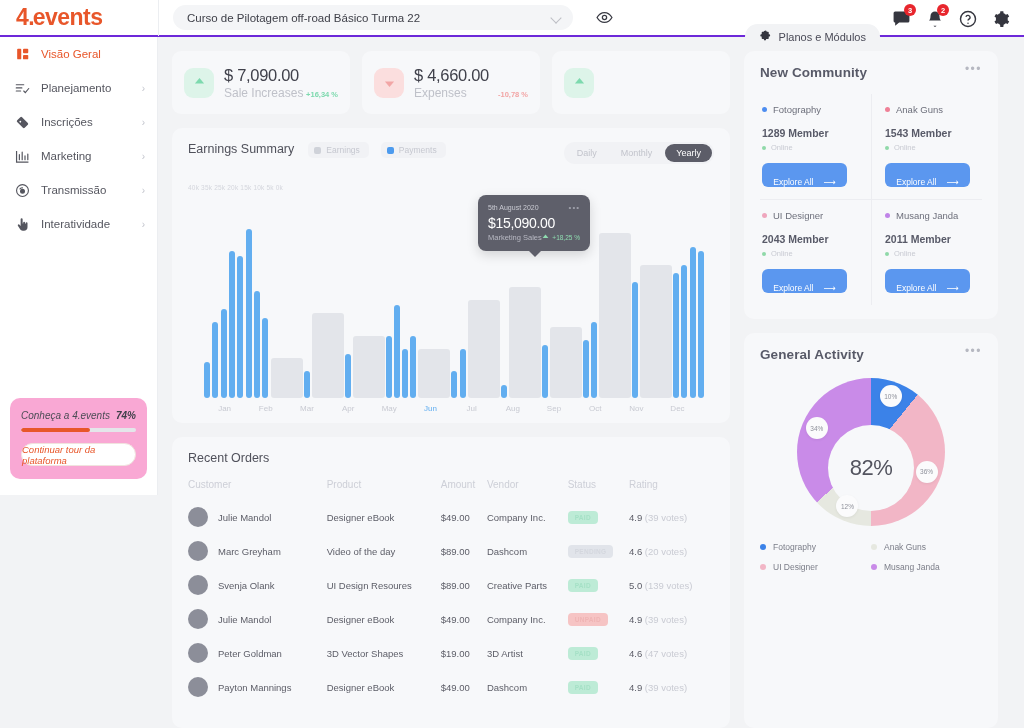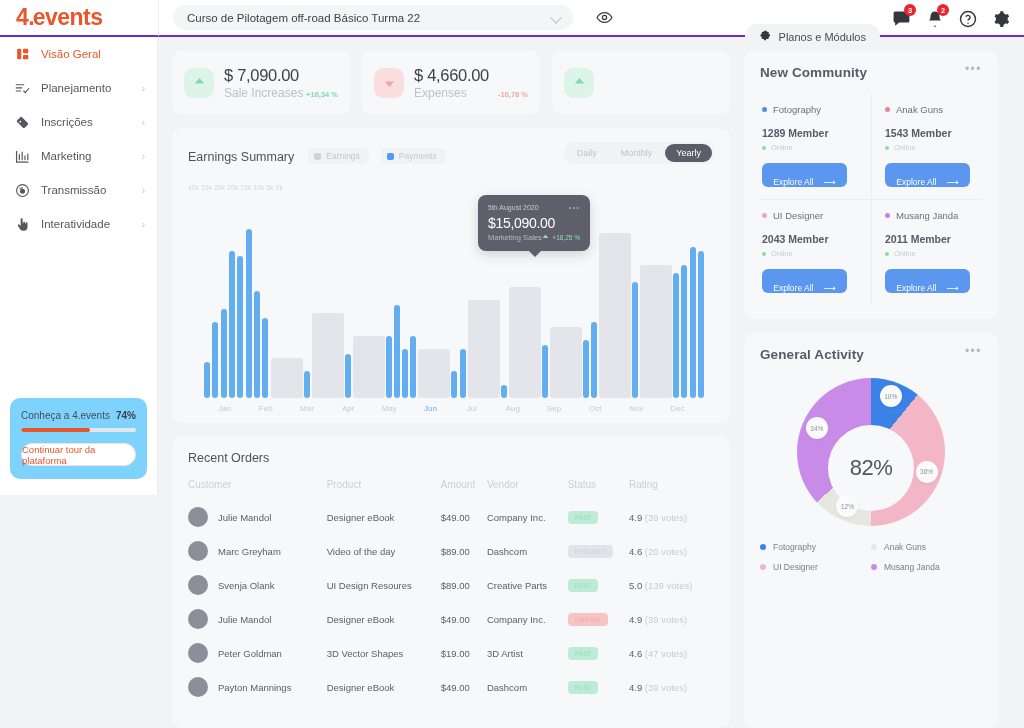--- a/index.html
+++ b/index.html
@@ -69,22 +69,23 @@
     height: 34px; display: flex; align-items: center; gap: 10px;
     padding: 0 12px 0 14px; font-size: 11.5px; color: #55565f;
     position: relative;
   }
   .nav-item.active { color: #e8562a; font-weight: 500; }
   .nav-ico { width: 17px; height: 17px; display: flex; align-items: center; justify-content: center; flex-shrink: 0; }
   .nav-label { flex: 1; white-space: nowrap; }
   .nav-arrow { font-size: 10px; color: #c3c5cd; }
 
   .promo {
-    margin: auto 10px 16px; background: #7dd3fc; border-radius: 10px;
+    margin: auto 10px 16px; background: #f9a8d4; border-radius: 10px;
     padding: 12px 11px 13px;
+    font-style: italic;
   }
   .promo-head { display: flex; justify-content: space-between; align-items: baseline; font-size: 10px; color: #4b4c55; }
   .promo-head .pct { font-weight: 700; font-size: 10px; color: #3f4049; }
   .promo-bar { margin-top: 7px; height: 4px; border-radius: 2px; background: #e4e6ea; overflow: hidden; }
   .promo-fill { height: 100%; background: #e8562a; border-radius: 2px; }
   .promo-btn {
     margin-top: 11px; height: 23px; border-radius: 12px; background: #ffffff;
     display: flex; align-items: center; justify-content: center;
     font-size: 9.5px; color: #e8562a; border: 1px solid #f0e3de;
   }
@@ -111,21 +112,21 @@
     font-size: 13px;
   }
   .stat-body { flex: 1; min-width: 0; }
   .stat-value { font-size: 16.5px; color: #40414b; letter-spacing: -0.3px; white-space: nowrap; }
   .stat-row { display: flex; align-items: baseline; justify-content: space-between; margin-top: 1px; }
   .stat-label { font-size: 12px; color: #bfc1c9; }
   .stat-delta { font-size: 7.5px; font-weight: 700; }
 
   
   .earn { padding: 14px 16px 10px; height: 295px; display: flex; flex-direction: column; }
-  .earn-head { display: flex; align-items: flex-end; gap: 14px; }
+  .earn-head { display: flex; align-items: flex-start; gap: 14px; }
   .earn-title { font-size: 12.5px; color: #50515b; }
   .legend { display: flex; align-items: center; gap: 12px; }
   .legend-item { display: flex; align-items: center; gap: 5px; font-size: 8.5px; color: #c6c8d0; background: #f1f2f5; padding: 3px 9px 3px 6px; border-radius: 5px; }
   .legend-dot { width: 7px; height: 7px; border-radius: 2px; }
   .seg {
     margin-left: auto; display: flex; align-items: center;
     background: #f1f2f5; border-radius: 13px; padding: 2px; gap: 2px;
   }
   .seg-btn { font-size: 9px; color: #c2c4cc; padding: 4px 11px; border-radius: 11px; }
   .seg-btn.on { background: #5c5d68; color: #ffffff; }

